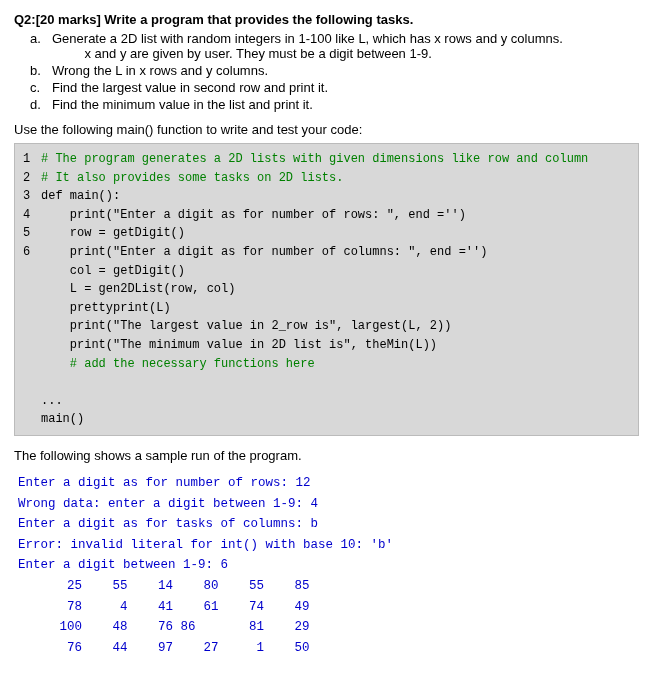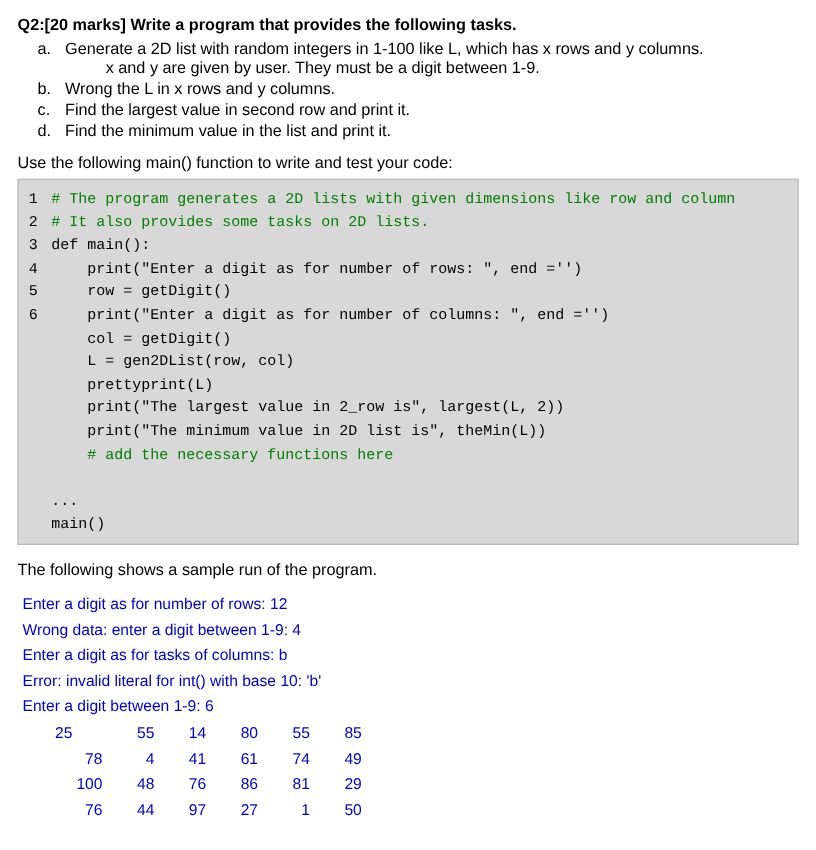--- a/index.html
+++ b/index.html
@@ -60,21 +60,21 @@
       flex: 1;
       white-space: pre;
     }
     .green { color: #008000; }
     .black { color: #000000; }
     .sample-label {
       font-size: 13px;
       margin-bottom: 8px;
     }
     .output-block {
-      font-family: Liberation Sans, sans-serif;
+      font-family: Liberation Mono, monospace;
       font-size: 12.5px;
       line-height: 1.65;
       color: #000;
       padding: 2px 4px;
     }
     .out-blue { color: #0000cc; font-weight: normal; }
     .indent { display: inline-block; width: 28px; }
   </style>
 </head>
 <body>
@@ -179,40 +179,40 @@
     <span class="out-blue">Enter a digit as for tasks of columns: b</span>
   </div>
   <div>
     <span class="out-blue">Error: invalid literal for int() with base 10: 'b'</span>
   </div>
   <div>
     <span class="out-blue">Enter a digit between 1-9: 6</span>
   </div>
 
   <div style="padding-left: 26px;">
-    <span class="out-blue indent" style="display: inline-block; min-width: 38px; text-align: left;">25</span>
+    <span class="out-blue indent" style="display: inline-block; min-width: 38px; text-align: right;">25</span>
     <span class="out-blue indent" style="display: inline-block; min-width: 38px; text-align: right;">55</span>
     <span class="out-blue indent" style="display: inline-block; min-width: 38px; text-align: right;">14</span>
     <span class="out-blue indent" style="display: inline-block; min-width: 38px; text-align: right;">80</span>
     <span class="out-blue indent" style="display: inline-block; min-width: 38px; text-align: right;">55</span>
     <span class="out-blue indent" style="display: inline-block; min-width: 38px; text-align: right;">85</span>
   </div>
   <div style="padding-left: 26px;">
     <span class="out-blue indent" style="display: inline-block; min-width: 38px; text-align: right;">78</span>
     <span class="out-blue indent" style="display: inline-block; min-width: 38px; text-align: right;">4</span>
     <span class="out-blue indent" style="display: inline-block; min-width: 38px; text-align: right;">41</span>
     <span class="out-blue indent" style="display: inline-block; min-width: 38px; text-align: right;">61</span>
     <span class="out-blue indent" style="display: inline-block; min-width: 38px; text-align: right;">74</span>
     <span class="out-blue indent" style="display: inline-block; min-width: 38px; text-align: right;">49</span>
   </div>
   <div style="padding-left: 26px;">
     <span class="out-blue indent" style="display: inline-block; min-width: 38px; text-align: right;">100</span>
     <span class="out-blue indent" style="display: inline-block; min-width: 38px; text-align: right;">48</span>
     <span class="out-blue indent" style="display: inline-block; min-width: 38px; text-align: right;">76</span>
-    <span class="out-blue indent" style="display: inline-block; min-width: 38px; text-align: right;">86</span>
+    <span class="out-blue indent" style="display: inline-block; min-width: 38px; ">86</span>
     <span class="out-blue indent" style="display: inline-block; min-width: 38px; text-align: right;">81</span>
     <span class="out-blue indent" style="display: inline-block; min-width: 38px; text-align: right;">29</span>
   </div>
   <div style="padding-left: 26px;">
     <span class="out-blue indent" style="display: inline-block; min-width: 38px; text-align: right;">76</span>
     <span class="out-blue indent" style="display: inline-block; min-width: 38px; text-align: right;">44</span>
     <span class="out-blue indent" style="display: inline-block; min-width: 38px; text-align: right;">97</span>
     <span class="out-blue indent" style="display: inline-block; min-width: 38px; text-align: right;">27</span>
     <span class="out-blue indent" style="display: inline-block; min-width: 38px; text-align: right;">1</span>
     <span class="out-blue indent" style="display: inline-block; min-width: 38px; text-align: right;">50</span>

